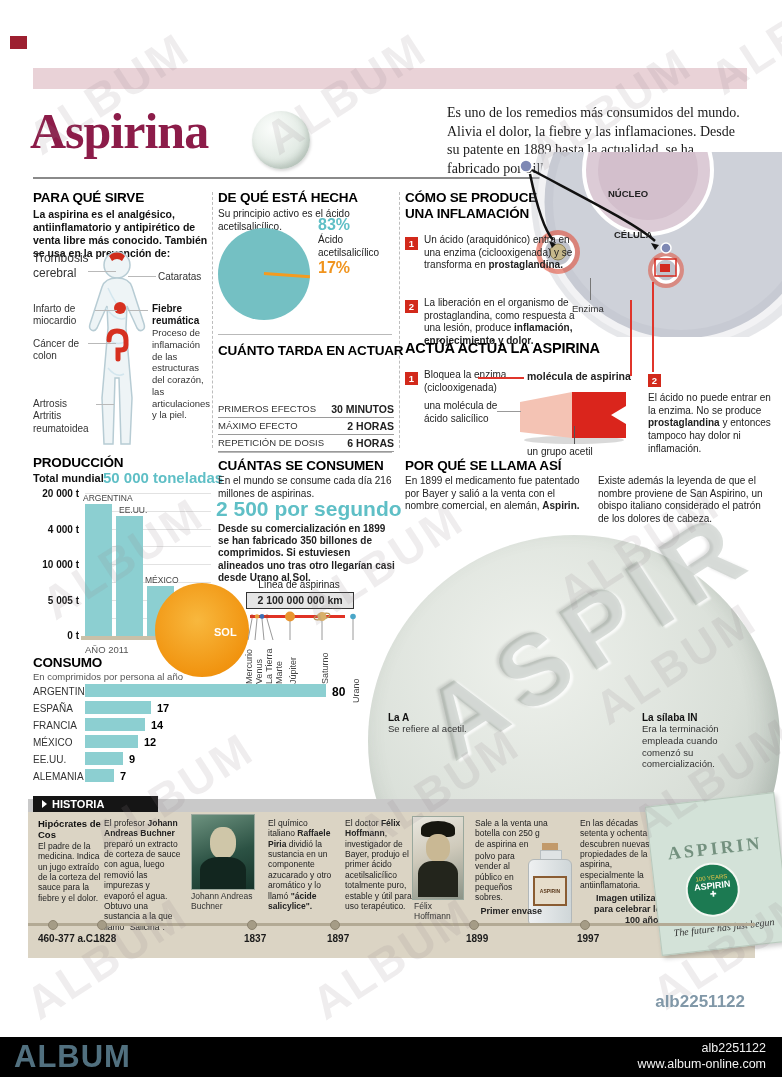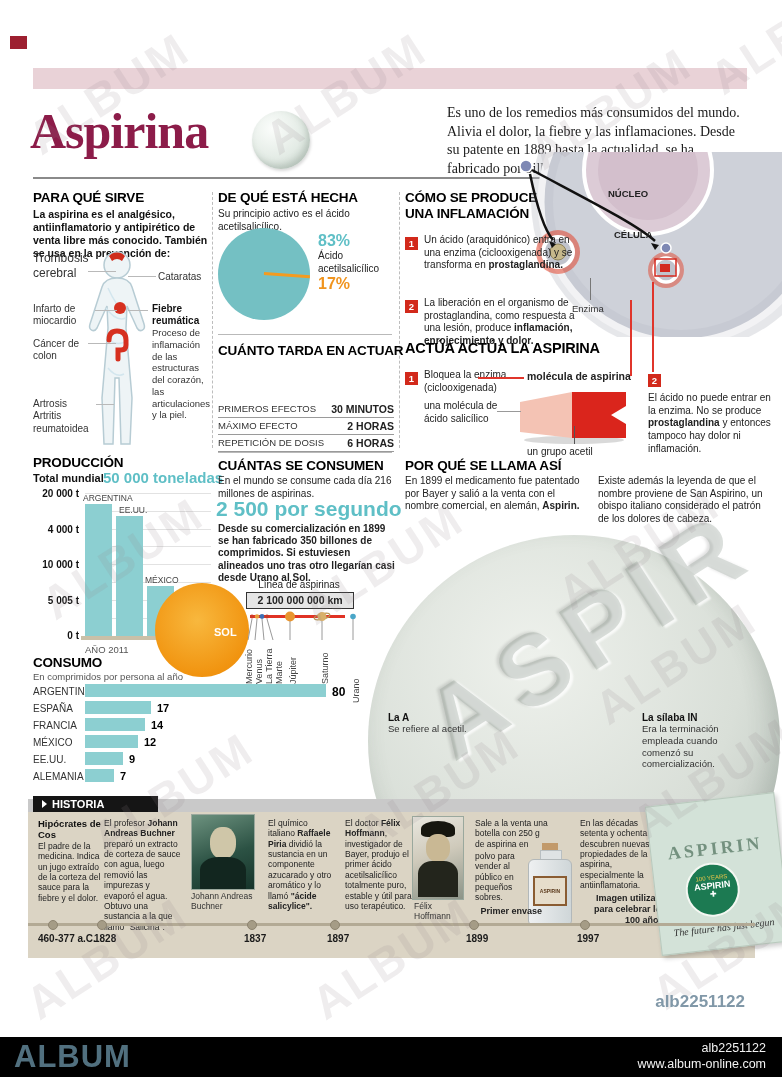--- a/index.html
+++ b/index.html
@@ -144,21 +144,21 @@
     <span class="abs" style="left:0;top:2px;font-size:10px;color:#333">ALEMANIA</span>
     <span class="abs bar" style="left:52px;top:0;width:29px;height:13px"></span>
     <span class="abs b" style="left:87px;top:1px;font-size:11px;color:#000">7</span>
   </div>
 
   <div class="abs sec" style="left:218px;top:190px">DE QUÉ ESTÁ HECHA</div>
   <div class="abs t" style="left:218px;top:208px;width:172px">Su principio activo es el ácido acetilsalicílico.</div>
 
   <div class="abs" style="left:218px;top:228px;width:92px;height:92px;border-radius:50%;background:#74c0c3"></div>
   <div class="abs" style="left:264px;top:272px;width:46px;height:3px;background:#f49b1f;transform:rotate(4deg);transform-origin:0 50%"></div>
-  <div class="abs" style="left:318px;top:232px;width:76px">
+  <div class="abs" style="left:318px;top:216px;width:76px">
     <div class="b teal" style="font-size:16px">83%</div>
     <div class="t">Ácido acetilsalicílico</div>
     <div class="b orange" style="font-size:16px;margin-top:0">17%</div>
   </div>
 
   <div class="abs hl" style="left:218px;top:334px;width:174px"></div>
   <div class="abs sec" style="left:218px;top:343px">CUÁNTO TARDA EN ACTUAR</div>
   <div class="abs" style="left:218px;top:401px;width:176px">
     <div style="display:flex;justify-content:space-between;padding:2px 0;border-bottom:1px solid #9a9a9a">
       <span class="ts">PRIMEROS EFECTOS</span>

